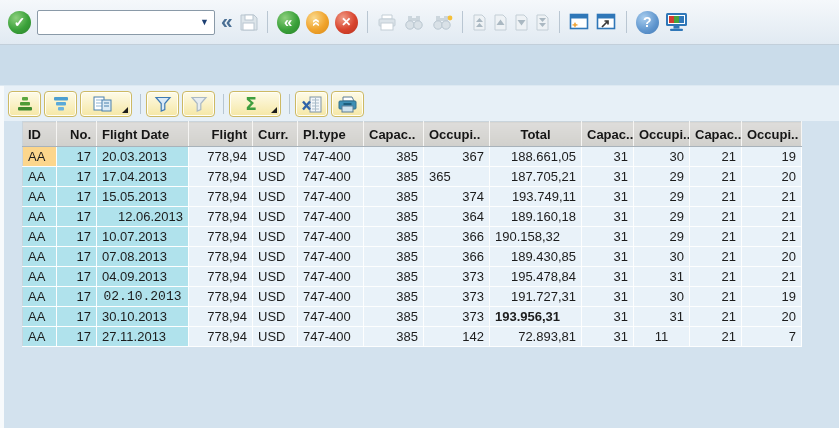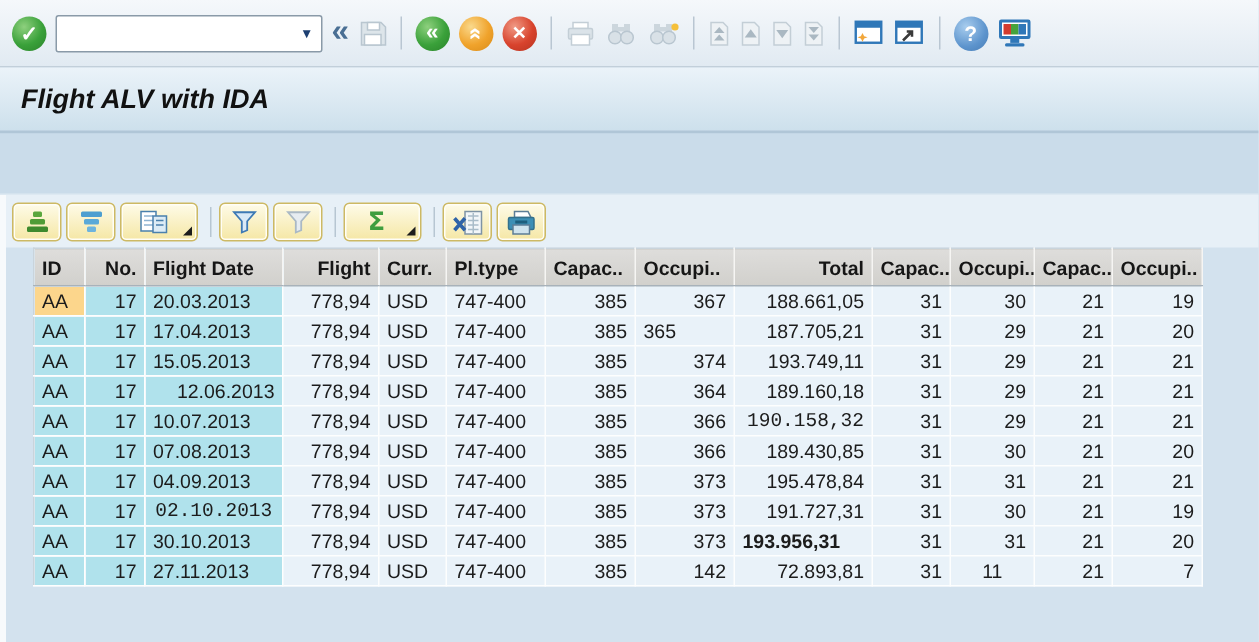--- a/index.html
+++ b/index.html
@@ -181,23 +181,20 @@
           <rect x="3" y="3" width="17" height="9" fill="#fff"></rect>
           <rect x="4" y="4" width="5" height="7" fill="#d23b2f"></rect>
           <rect x="9" y="4" width="5" height="7" fill="#46a33c"></rect>
           <rect x="14" y="4" width="5" height="7" fill="#2f77b8"></rect>
           <rect x="8.5" y="14" width="6" height="2.6" fill="#2f77b8"></rect>
           <rect x="5" y="16.8" width="13" height="2.2" rx="1" fill="#2f77b8"></rect>
         </svg>
     </span>
   </div>
 
-  <div class="title-bar">
-    <span class="t">Flight ALV with IDA</span>
-  </div>
 
   <div class="band"></div>
 
   <div class="content">
     <div class="alv-strip">
         <span class="alv-btn">
           <span class="icnwrap">
             <svg width="20" height="17" viewBox="0 0 20 17">
               <rect x="7" y="1" width="6" height="3.6" rx="1" fill="#5aa73e"></rect>
               <rect x="5" y="6" width="10" height="3.6" rx="1" fill="#4f9c37"></rect>
@@ -284,21 +281,21 @@
         <thead>
             <tr>
               <th style="text-align: left;">ID</th>
               <th style="text-align: right;">No.</th>
               <th style="text-align: left;">Flight Date</th>
               <th style="text-align: right;">Flight</th>
               <th style="text-align: left;">Curr.</th>
               <th style="text-align: left;">Pl.type</th>
               <th style="text-align: left;">Capac..</th>
               <th style="text-align: left;">Occupi..</th>
-              <th style="text-align: right;">Total</th>
+              <th style="">Total</th>
               <th style="text-align: left;">Capac..</th>
               <th style="text-align: left;">Occupi..</th>
               <th style="text-align: left;">Capac..</th>
               <th style="text-align: left;">Occupi..</th>
             </tr>
           </thead>
         <tbody>
             <tr>
               <td class="key sel" style="text-align: left;">AA</td>
               <td class="key" style="text-align: right;">17</td>
@@ -361,21 +358,21 @@
             </tr>
             <tr>
               <td class="key" style="text-align: left;">AA</td>
               <td class="key" style="text-align: right;">17</td>
               <td class="key" style="text-align: left;">10.07.2013</td>
               <td style="text-align: right;">778,94</td>
               <td style="text-align: left;">USD</td>
               <td style="text-align: left;">747-400</td>
               <td style="text-align: right;">385</td>
               <td style="text-align: right;">366</td>
-              <td style="text-align: right; font-family: Liberation Mono, monospace;">190.158,32</td>
+              <td style="text-align: left;">190.158,32</td>
               <td style="text-align: right;">31</td>
               <td style="text-align: right;">29</td>
               <td style="text-align: right;">21</td>
               <td style="text-align: right;">21</td>
             </tr>
             <tr>
               <td class="key" style="text-align: left;">AA</td>
               <td class="key" style="text-align: right;">17</td>
               <td class="key" style="text-align: left;">07.08.2013</td>
               <td style="text-align: right;">778,94</td>

